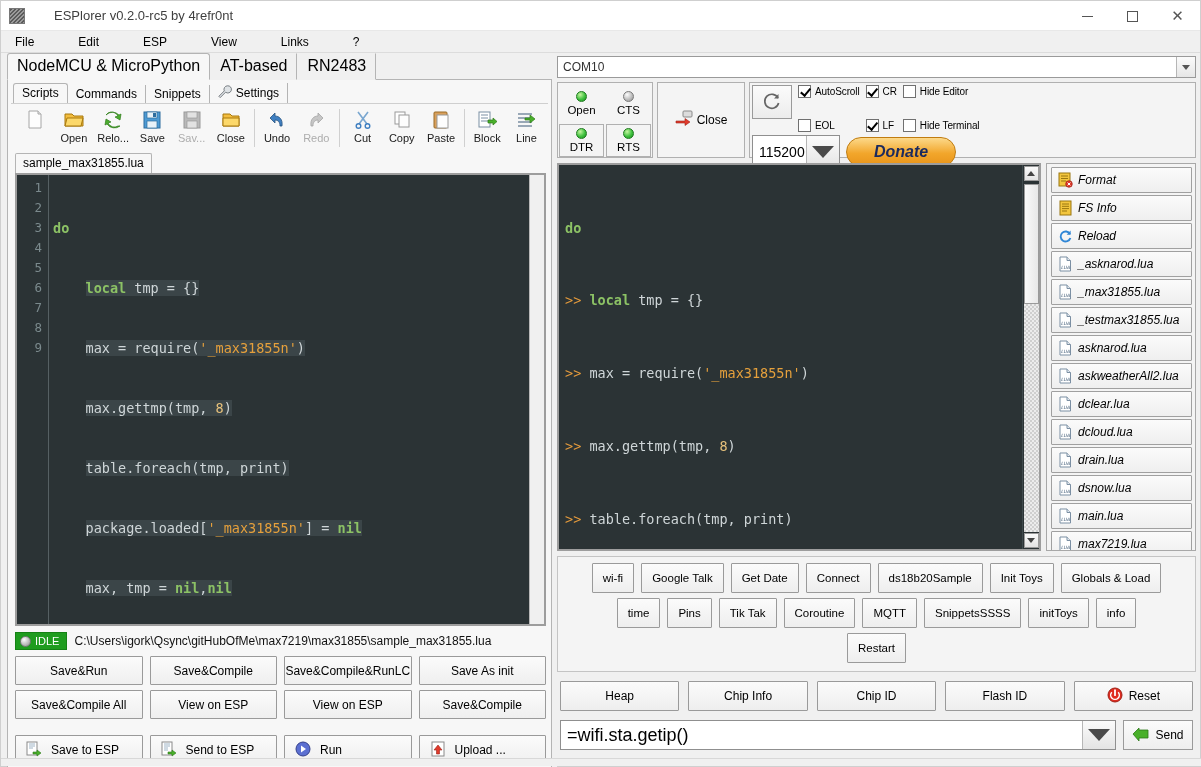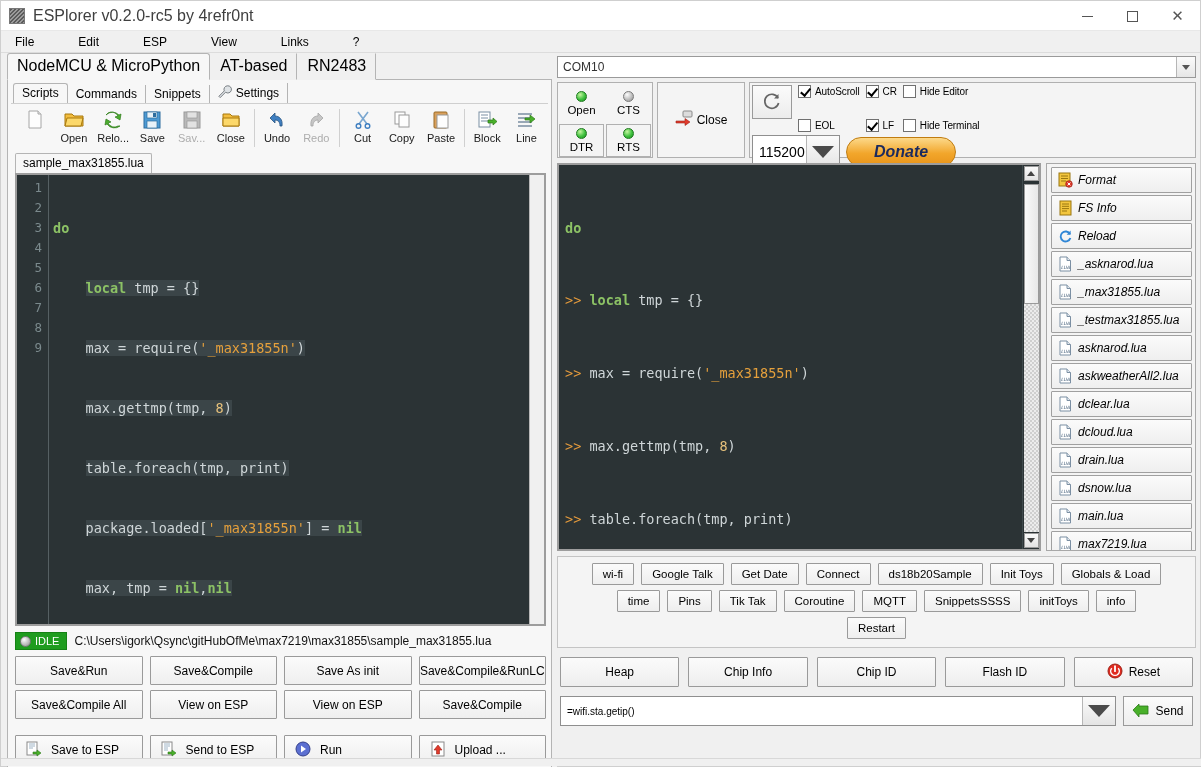--- a/index.html
+++ b/index.html
@@ -27,21 +27,21 @@
     border-bottom: 1px solid #e8e8e8;
     position: relative;
   }
   #app-icon {
     width: 16px; height: 16px; margin-left: 8px; margin-right: 8px;
     background: linear-gradient(135deg,#5a5a5a 25%,#9a9a9a 25%,#9a9a9a 50%,#5a5a5a 50%,#5a5a5a 75%,#9a9a9a 75%);
     background-size: 4px 4px;
     border: 1px solid #777;
     flex: 0 0 auto;
   }
-  #title-text { font-size: 16px; color: #3f3f3f; }
+  #title-text { font-size: 13px; color: #3f3f3f; margin-left: 21px; }
   .wbtns { position: absolute; right: 0; top: 0; height: 30px; display: flex; }
   .wbtn {
     width: 45px; height: 30px;
     display: flex; align-items: center; justify-content: center;
     color: #555;
   }
   .min-glyph { width: 11px; height: 1px; background: #555; }
   .max-glyph { width: 11px; height: 11px; border: 1px solid #555; }
   .close-glyph { font-size: 15px; line-height: 1; font-family: "DejaVu Sans", sans-serif; }
 
@@ -349,21 +349,21 @@
   .fico { width: 15px; height: 16px; flex: 0 0 auto; }
 
   
   #cmd-box {
     border: 1px solid #c4c4c4; background: #f4f4f4;
     margin-top: 5px; padding: 6px 5px 8px 5px;
     display: flex; flex-direction: column; gap: 5px; align-items: center;
   }
   .cmd-row { display: flex; gap: 7px; justify-content: center; }
   .cbtn {
-    height: 22px; padding: 0 10px;
+    height: 30px; padding: 0 10px;
     background: linear-gradient(#fbfbfb,#eeeeee);
     border: 1px solid #9a9a9a;
     font-size: 11.5px;
     display: flex; align-items: center; justify-content: center;
     border-radius: 1px; white-space: nowrap;
   }
 
   #info-row { display: flex; gap: 9px; margin-top: 9px; padding: 0 3px; }
   .ibtn {
     flex: 1; height: 30px;
@@ -372,21 +372,21 @@
     font-size: 12px;
     display: flex; align-items: center; justify-content: center; gap: 6px;
     border-radius: 1px;
   }
 
   #send-row { display: flex; gap: 7px; margin-top: 9px; padding: 0 3px; height: 30px; }
   #send-combo {
     flex: 1; border: 1px solid #8f8f8f; background: #fff;
     display: flex; align-items: center;
   }
-  #send-combo .sval { flex: 1; padding-left: 6px; font-size: 10px; }
+  #send-combo .sval { flex: 1; padding-left: 6px; font-size: 18px; }
   #send-btn {
     width: 70px;
     background: linear-gradient(#fbfbfb,#eeeeee);
     border: 1px solid #9a9a9a;
     display: flex; align-items: center; justify-content: center; gap: 6px;
     font-size: 12px;
   }
 
   #footer {
     position: absolute; left: 0; bottom: 0;
@@ -634,22 +634,22 @@
             <span class="led"></span>
             <span>IDLE</span>
           </div>
           <div id="status-path">C:\Users\igork\Qsync\gitHubOfMe\max7219\max31855\sample_max31855.lua</div>
         </div>
 
         <div class="btn-grid">
           <div class="btn-row">
             <div class="gbtn">Save&amp;Run</div>
             <div class="gbtn">Save&amp;Compile</div>
+            <div class="gbtn">Save&amp;Compile&amp;RunLC</div>
             <div class="gbtn">Save As init</div>
-            <div class="gbtn">Save&amp;Compile&amp;RunLC</div>
           </div>
           <div class="btn-row">
             <div class="gbtn">Save&amp;Compile All</div>
             <div class="gbtn">View on ESP</div>
             <div class="gbtn">View on ESP</div>
             <div class="gbtn">Save&amp;Compile</div>
           </div>
           <div class="gbtn-spacer"></div>
           <div class="btn-row">
             <div class="gbtn icon-btn">

